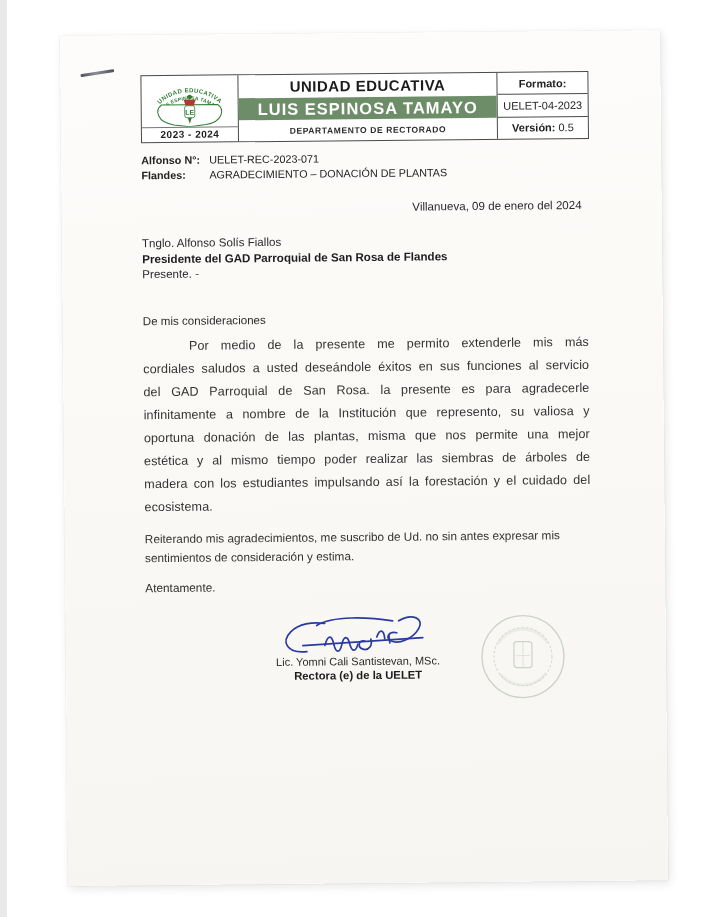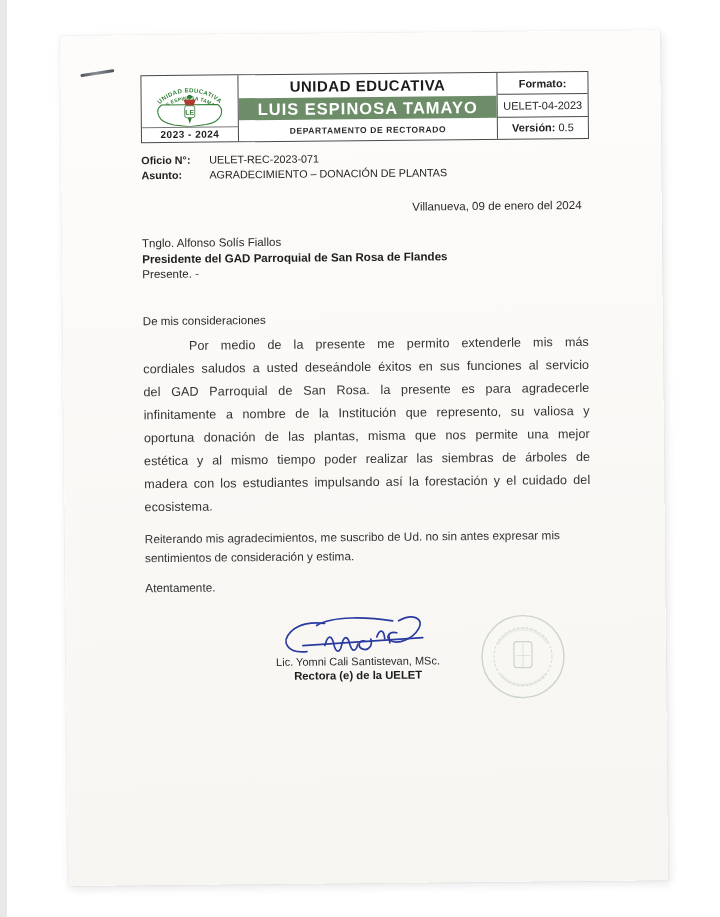--- a/index.html
+++ b/index.html
@@ -151,25 +151,25 @@
           <div class="right-row">UELET-04-2023</div>
           <div class="right-row">
             <span class="bold">Versión:</span>
             <span>0.5</span>
           </div>
         </div>
       </div>
 
       <div class="meta">
         <div class="meta-row">
-          <span class="meta-label">Oficio N°:</span>
+          <span class="meta-label">Alfonso N°:</span>
           <span>UELET-REC-2023-071</span>
         </div>
         <div class="meta-row">
-          <span class="meta-label">Asunto:</span>
+          <span class="meta-label">Flandes:</span>
           <span>AGRADECIMIENTO – DONACIÓN DE PLANTAS</span>
         </div>
       </div>
 
       <div class="dateline">Villanueva, 09 de enero del 2024</div>
 
       <div class="recipient">
         <div>Tnglo. Alfonso Solís Fiallos</div>
         <div class="r-title">Presidente del GAD Parroquial de San Rosa de Flandes</div>
         <div>Presente. -</div>

